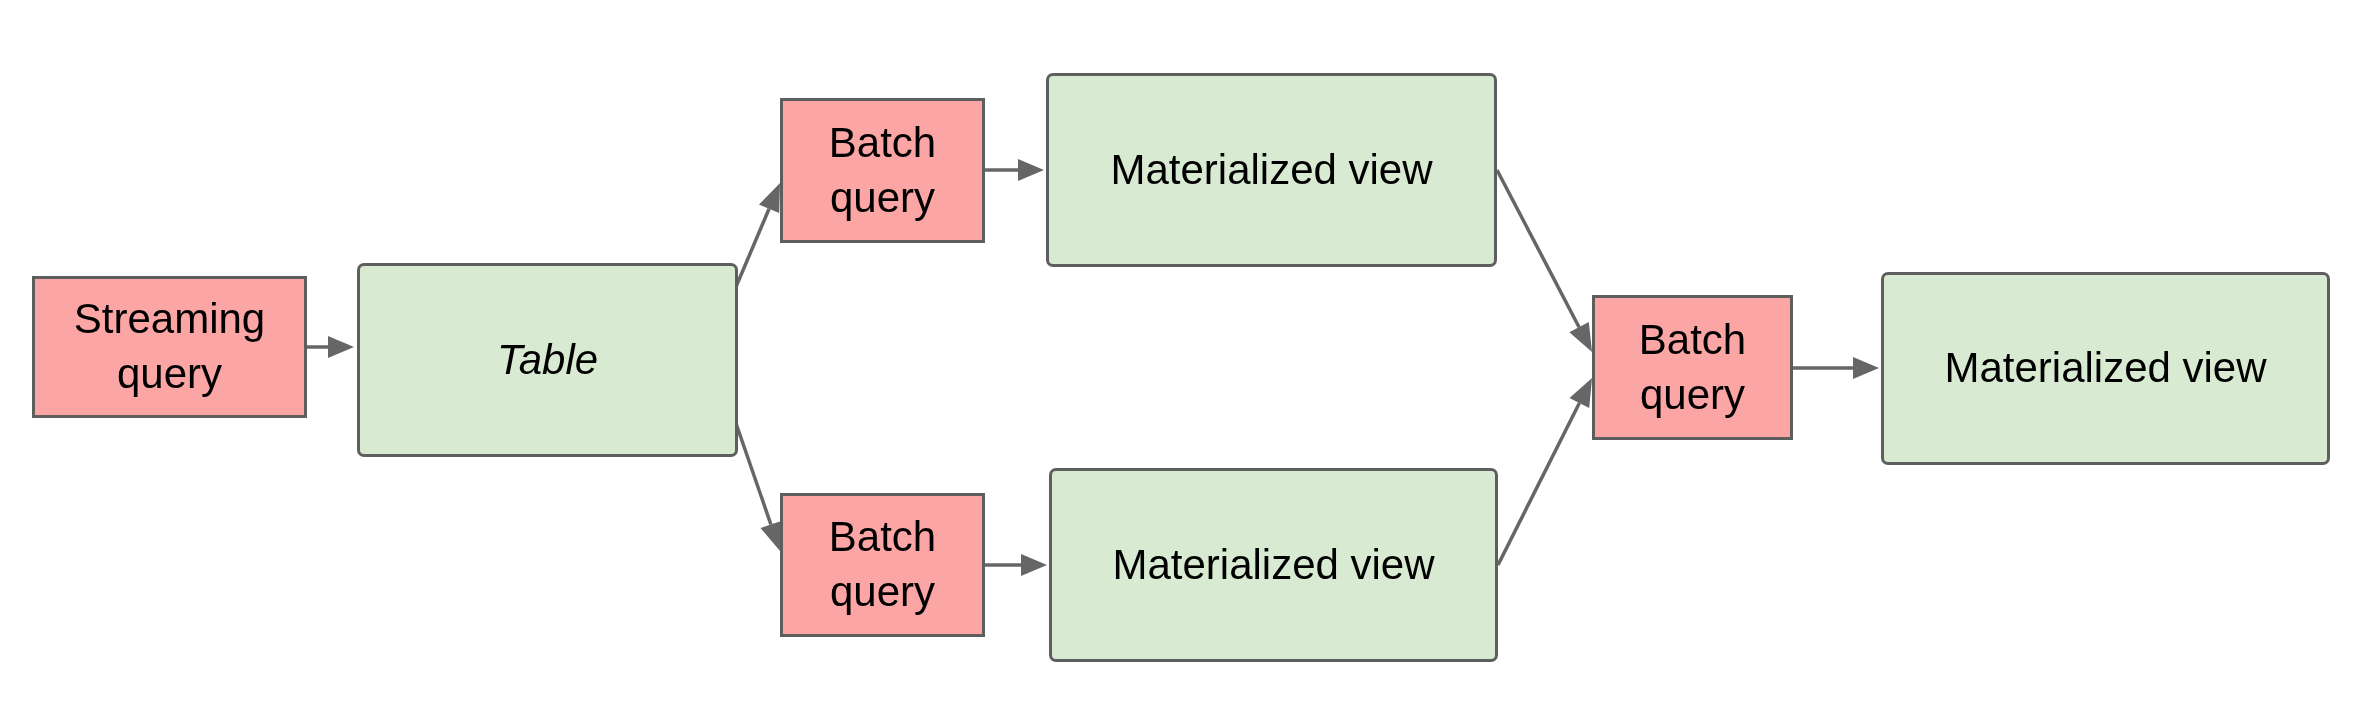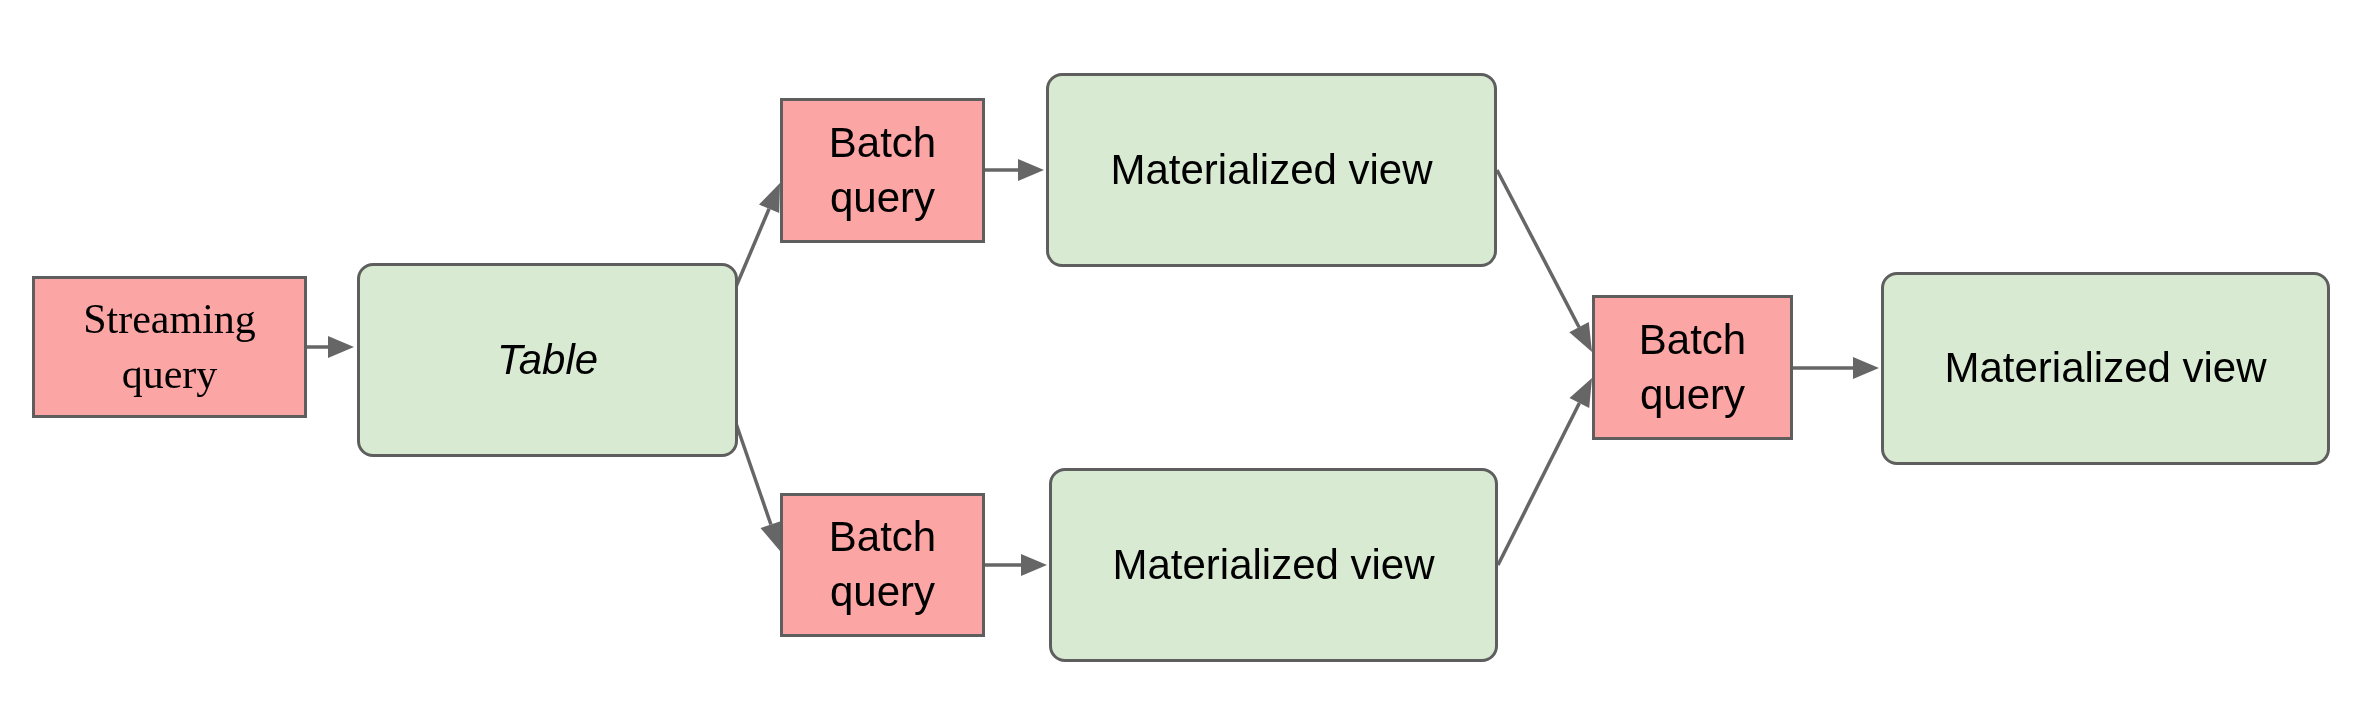--- a/index.html
+++ b/index.html
@@ -44,24 +44,24 @@
     padding: 4px 14px;
   }
   .node.query {
     background: #fca5a5;
     border: 3px solid #5e5e5e;
     border-radius: 0;
   }
   .node.dataset {
     background: #d9ead3;
     border: 3px solid #5e5e5e;
-    border-radius: 16px;
+    border-radius: 7px;
   }
   
-  .n-streaming     { left: 32px;   top: 276px; width: 275px; height: 142px; font-family: Liberation Serif, serif; }
+  .n-streaming     { left: 32px;   top: 276px; width: 275px; height: 142px; }
   .n-table         { left: 357px;  top: 263px; width: 381px; height: 194px; font-style: italic; }
   .n-batch-top     { left: 780px;  top: 98px;  width: 205px; height: 145px; }
   .n-mv-top        { left: 1046px; top: 73px;  width: 451px; height: 194px; }
   .n-batch-bottom  { left: 780px;  top: 493px; width: 205px; height: 144px; }
   .n-mv-bottom     { left: 1049px; top: 468px; width: 449px; height: 194px; }
   .n-batch-right   { left: 1592px; top: 295px; width: 201px; height: 145px; }
   .n-mv-right      { left: 1881px; top: 272px; width: 449px; height: 193px; }
 </style>
 </head>
 <body>

